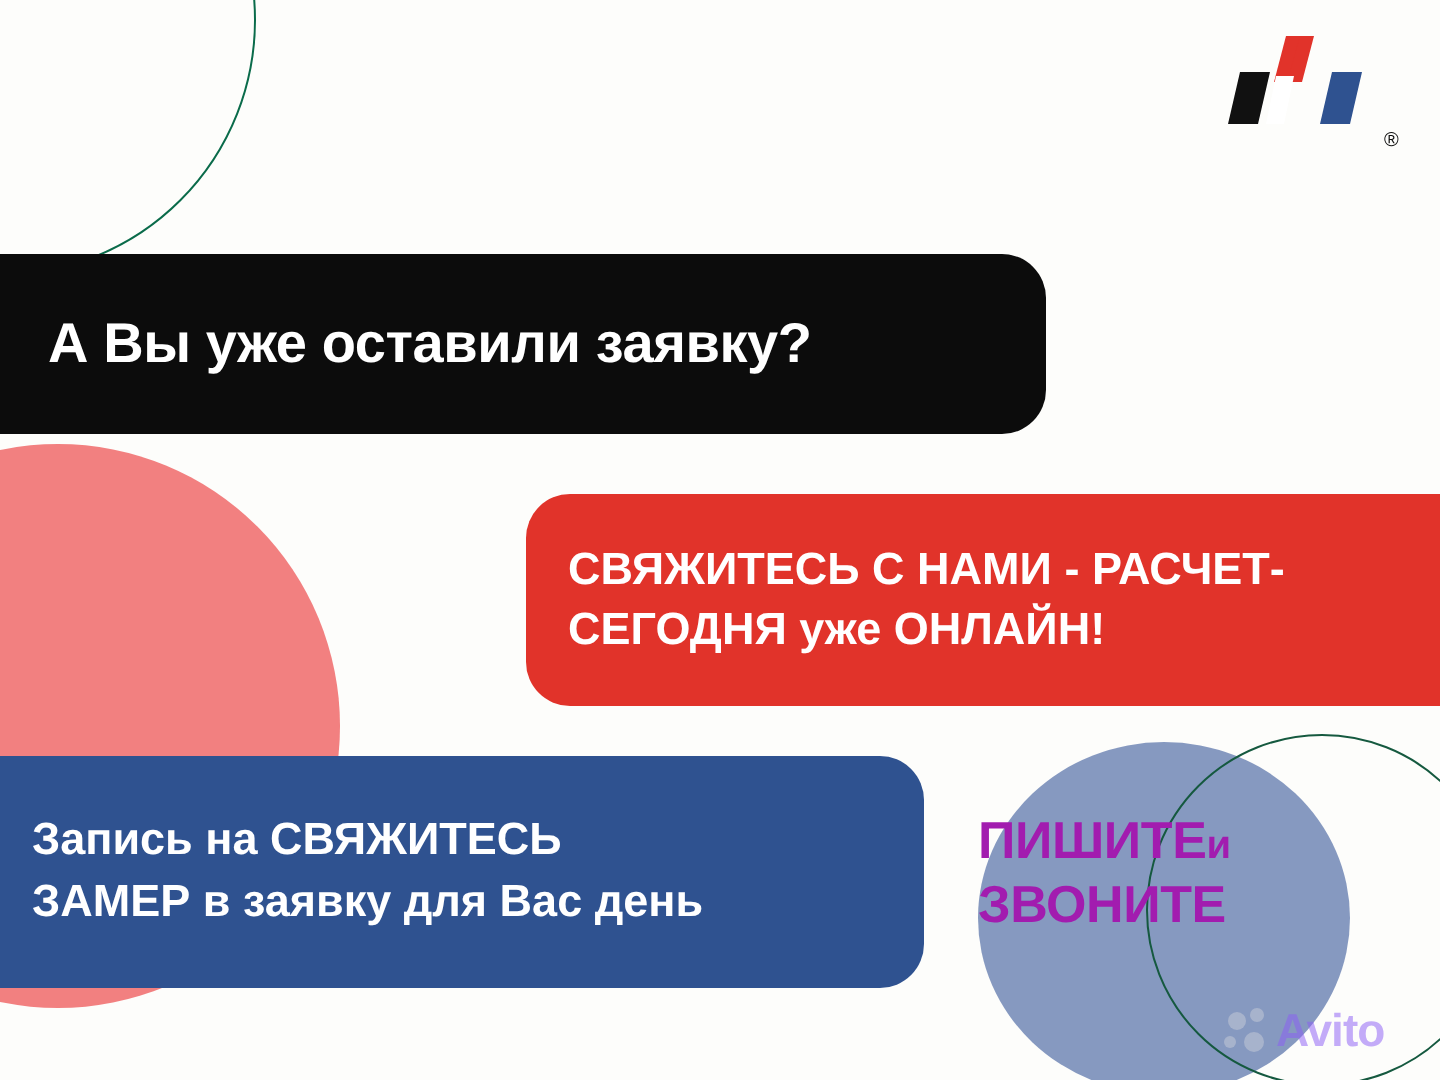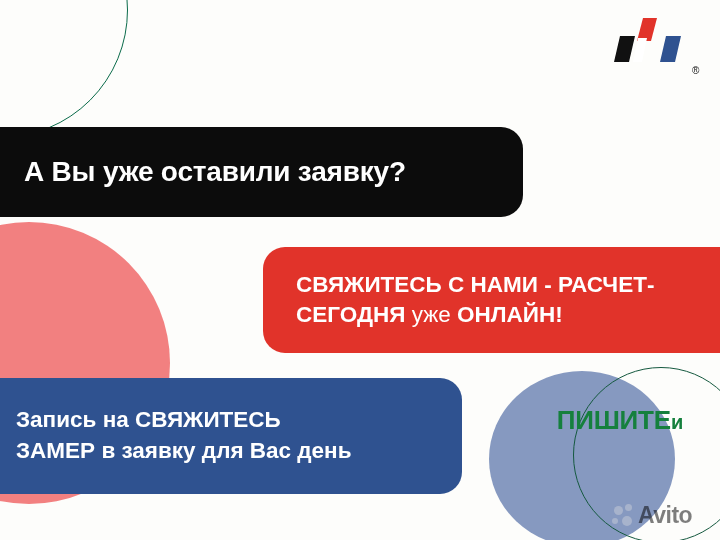--- a/index.html
+++ b/index.html
@@ -120,21 +120,21 @@
 
   #card-red {
     left: 263px;
     top: 247px;
     width: 481px;
     height: 106px;
     background: #e1332a;
     border-radius: 22px;
   }
   #card-red .card-text {
-    padding-left: 33px;
+    padding-left: 21px;
     padding-right: 10px;
     color: #ffffff;
     font-size: 22.5px;
     font-weight: bold;
     line-height: 1.32;
     text-align: left;
   }
 
   #card-blue {
     left: -24px;
@@ -146,30 +146,30 @@
   }
   #card-blue .card-text {
     padding-left: 40px;
     padding-right: 12px;
     color: #ffffff;
     font-size: 22.5px;
     font-weight: bold;
     line-height: 1.36;
   }
 
-  .thin { font-weight: normal; }
+  .thin { font-weight: bold; }
 
   
   #cta-call {
     position: absolute;
     left: 489px;
     top: 405px;
     width: 194px;
-    text-align: right;
-    color: #15803d;
+    text-align: left;
+    color: #a21caf;
     font-size: 26px;
     font-weight: bold;
     line-height: 1.22;
     letter-spacing: -0.2px;
   }
   #cta-call .small-conj {
     font-size: 20px;
   }
 
   
@@ -180,21 +180,21 @@
     width: 100px;
     height: 30px;
     opacity: 0.5;
   }
   #watermark-text {
     position: absolute;
     left: 26px;
     top: 1px;
     font-size: 23px;
     font-weight: bold;
-    color: #000000;
+    color: #8b5cf6;
     line-height: 1;
     letter-spacing: -0.5px;
   }
   .wm-dot {
     position: absolute;
     border-radius: 50%;
     background: #c9cdd8;
   }
   .wm-d1 { left: 2px;  top: 3px;  width: 9px;  height: 9px; }
   .wm-d2 { left: 13px; top: 1px;  width: 7px;  height: 7px; }
@@ -239,20 +239,21 @@
     <div class="card-text">
       <span>Запись на</span>
       <span>СВЯЖИТЕСЬ</span><br>
       <span>ЗАМЕР</span>
       <span>в заявку для Вас день</span>
     </div>
   </div>
 
   <div id="cta-call">
     <span>ПИШИТЕ</span><span class="small-conj">и</span><br>
+    <span>ЗВОНИТЕ</span>
   </div>
 
   <div id="watermark">
     <span class="wm-dot wm-d1"></span>
     <span class="wm-dot wm-d2"></span>
     <span class="wm-dot wm-d3"></span>
     <span class="wm-dot wm-d4"></span>
     <span id="watermark-text">Avito</span>
   </div>
 

